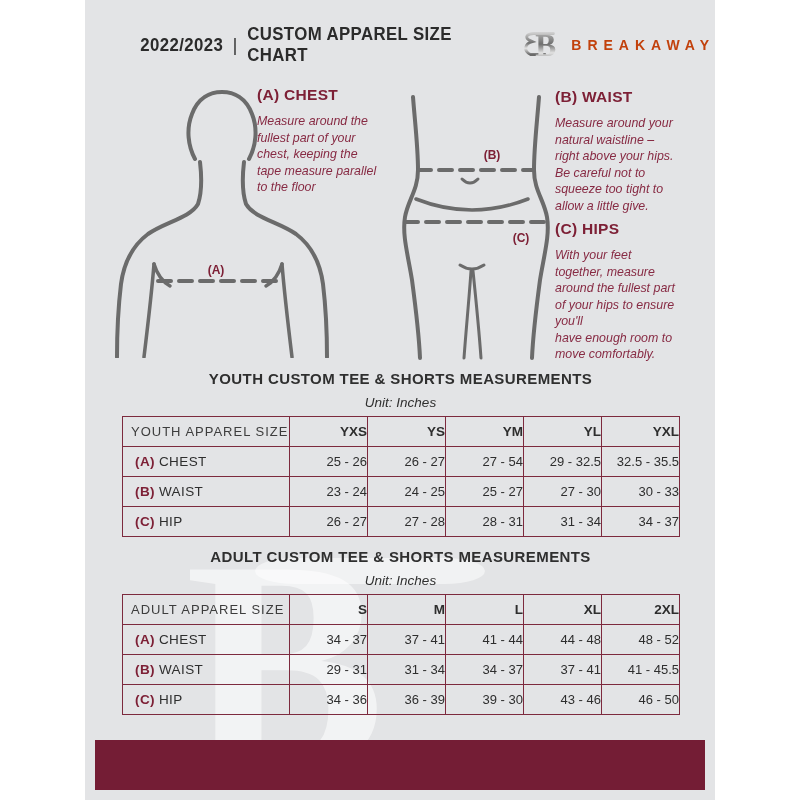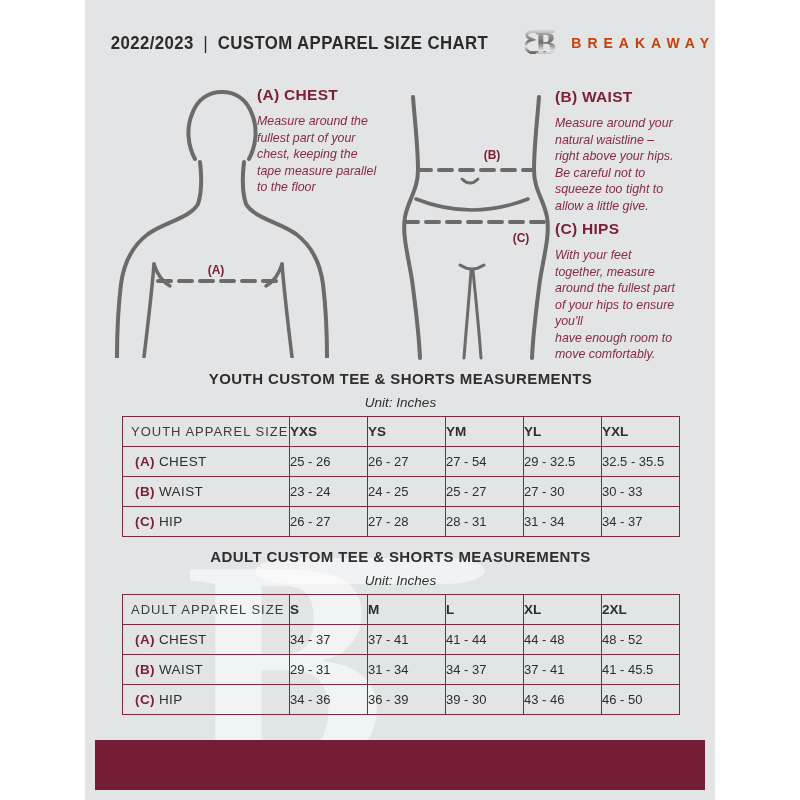--- a/index.html
+++ b/index.html
@@ -12,21 +12,21 @@
   }
   *{margin:0;padding:0;box-sizing:border-box;}
   html,body{width:800px;height:800px;background:#ffffff;font-family:"Liberation Sans",sans-serif;}
   .page{
     position:relative;width:630px;height:800px;margin:0 auto;
     background:var(--page_bg);overflow:hidden;
   }
   
   .header{
     position:absolute;top:24px;left:0;width:100%;
-    display:flex;justify-content:flex-end;align-items:center;gap:26px;
+    display:flex;justify-content:flex-start;align-items:center;gap:26px;padding-left:48px;
   }
   .header-title{
     display:flex;align-items:center;gap:10px;
     font-weight:bold;font-size:17.5px;color:#2b2b2b;letter-spacing:.4px;
     transform:scaleX(.96);
   }
   .header-title .sep{font-weight:400;color:#2b2b2b;font-size:18px;}
   .brand{display:flex;align-items:center;gap:9px;}
   .brand-name{font-weight:bold;font-size:14px;letter-spacing:6px;color:#c2410c;}
   
@@ -48,21 +48,21 @@
   .section-hips{left:470px;top:220px;width:160px;}
   
   .table-block{position:absolute;left:37px;width:557px;text-align:center;z-index:2;}
   .table-youth{top:370px;}
   .table-adult{top:548px;}
   .tbl-title{font-size:15px;font-weight:bold;color:#2f2f2f;letter-spacing:.4px;}
   .tbl-unit{font-size:13.5px;font-style:italic;color:#2f2f2f;margin-top:8px;}
   table{border-collapse:collapse;table-layout:fixed;width:557px;margin-top:6px;background:transparent;}
   col.c-label{width:167px;}
   col.c-size{width:78px;}
-  th,td{border:1.6px solid var(--table_border);height:30px;font-size:13px;color:#2e2e2e;text-align:left;vertical-align:middle;}
+  th,td{border:1.6px solid var(--table_border);height:30px;font-size:13px;color:#2e2e2e;text-align:right;vertical-align:middle;}
   th{font-weight:bold;font-size:13.5px;}
   th.lbl{font-weight:400;font-size:13px;letter-spacing:1px;text-align:left;padding-left:8px;color:#3d3d3d;}
   td.lbl{text-align:left;padding-left:12px;font-size:13.5px;letter-spacing:.4px;}
   td.lbl .key{font-weight:bold;color:var(--maroon);margin-right:4px;}
   td.val{font-weight:500;}
   
   .watermark{
     position:absolute;left:100px;top:540px;z-index:1;
     font-family:"Liberation Serif",serif;font-weight:bold;
     font-size:300px;line-height:250px;color:rgba(255,255,255,.55);

